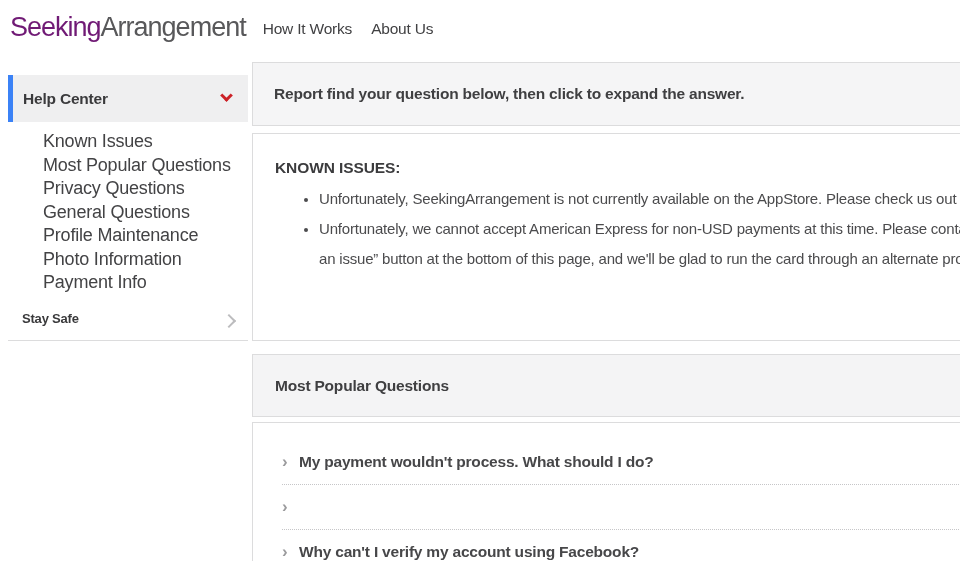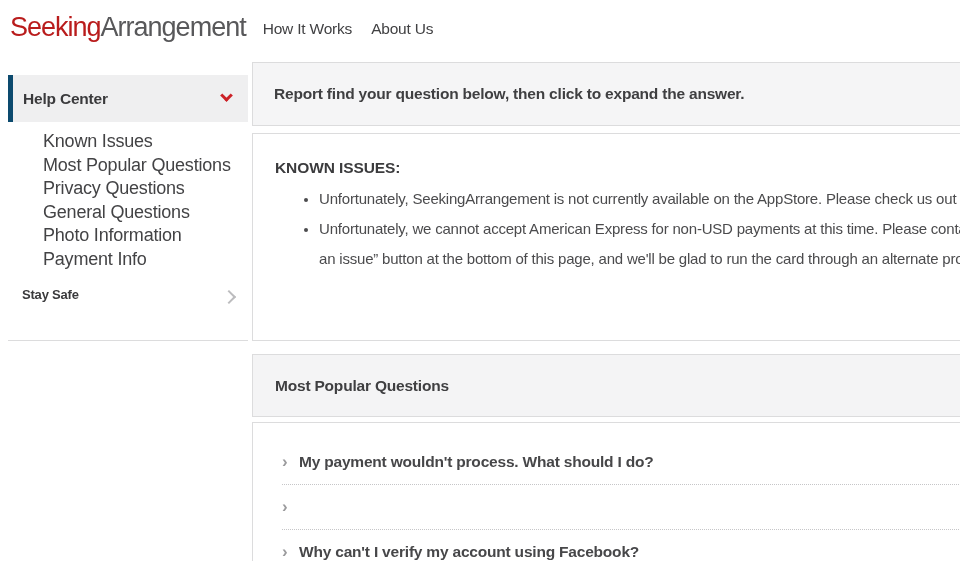--- a/index.html
+++ b/index.html
@@ -11,36 +11,36 @@
   }
   
   .top-header {
     height:55px; display:flex; align-items:center; padding-left:10px;
     background:#ffffff;
   }
   .logo {
     font-size:27px; letter-spacing:-1px; text-decoration:none; white-space:nowrap;
     font-weight:500;
   }
-  .logo .seeking { color:#b91c1c; }
+  .logo .seeking { color:#701a75; }
   .logo .arrangement { color:#58585a; }
   .main-nav { margin-left:17px; display:flex; align-items:flex-end; margin-top:3px; }
   .main-nav a {
     font-size:15.5px; color:#414143; text-decoration:none; margin-right:19px;
     letter-spacing:-0.2px; white-space:nowrap;
   }
   
   .layout { position:relative; width:960px; height:506px; }
   
   .sidebar {
     position:absolute; left:8px; top:20px; width:240px; height:266px;
     border-bottom:1px solid #dcdcdd;
   }
   .help-header {
-    height:47px; background:#efeff0; border-left:5px solid #0c4a6e;
+    height:47px; background:#efeff0; border-left:5px solid #3b82f6;
     display:flex; align-items:center; padding-left:10px; position:relative;
     cursor:pointer;
   }
   .help-header .title { font-weight:bold; font-size:15.5px; color:#3a3a3c; letter-spacing:-0.2px; }
   .chev {
     display:inline-block; width:9px; height:9px;
     border-right:3px solid #cc2127; border-bottom:3px solid #cc2127;
   }
   .chev.down { position:absolute; right:17px; top:16px; transform:rotate(45deg); }
   .chev.right {
@@ -129,20 +129,23 @@
       <li>
           <a href="#">Most Popular Questions</a>
         </li>
       <li>
           <a href="#">Privacy Questions</a>
         </li>
       <li>
           <a href="#">General Questions</a>
         </li>
       <li>
+          <a href="#">Profile Maintenance</a>
+        </li>
+      <li>
           <a href="#">Photo Information</a>
         </li>
       <li>
           <a href="#">Payment Info</a>
         </li>
     </ul>
     <a href="#" class="stay-safe">
       <span>Stay Safe</span>
       <span class="chev right"></span>
     </a>

